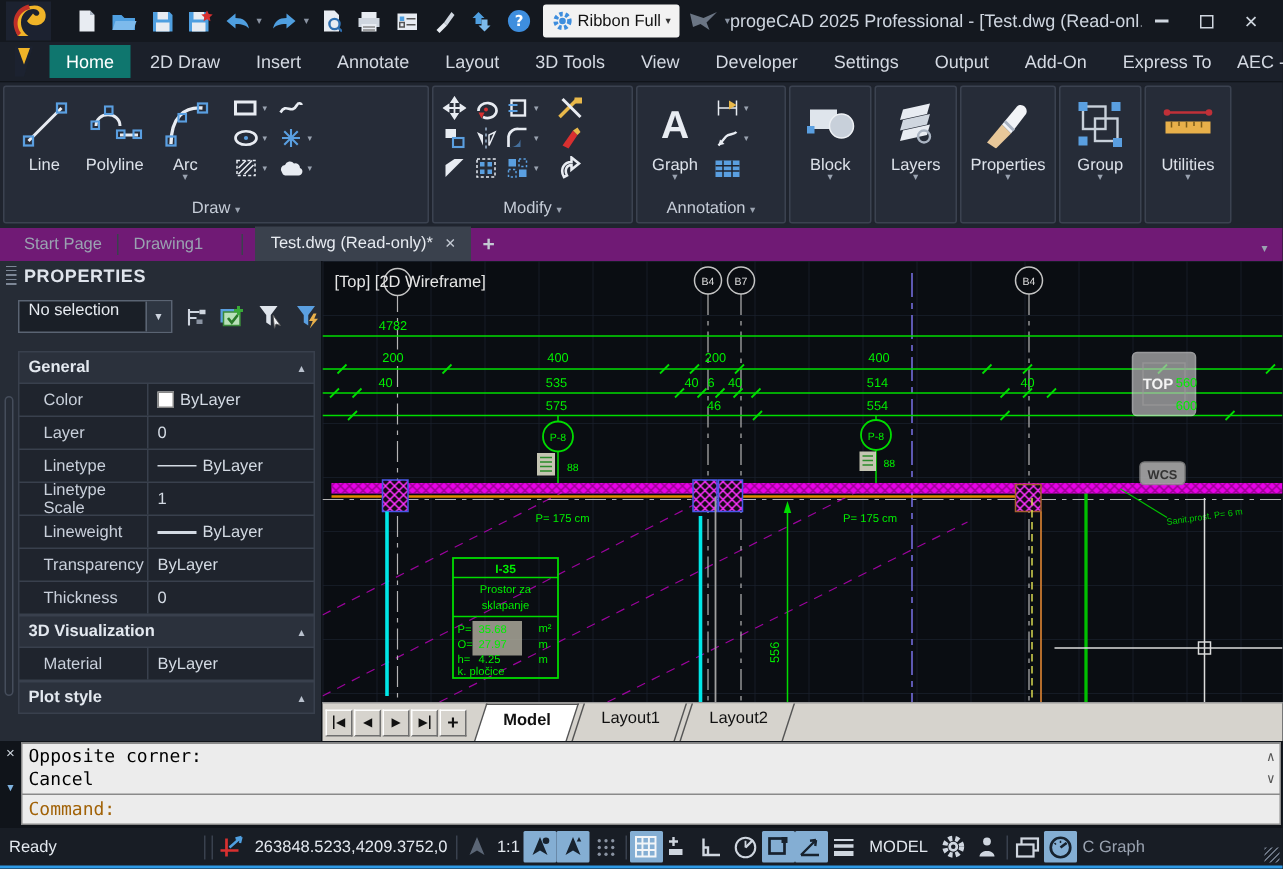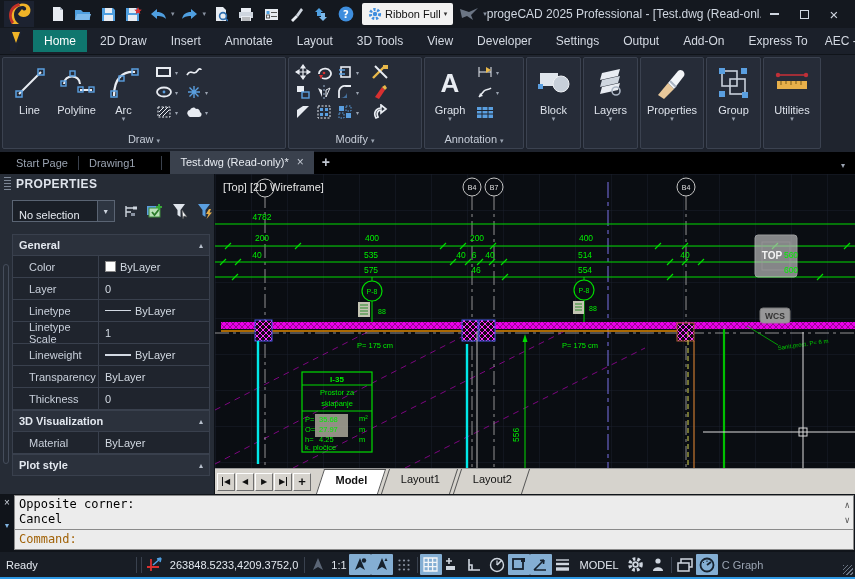--- a/index.html
+++ b/index.html
@@ -7,21 +7,21 @@
   font-family:"Liberation Sans","DejaVu Sans",sans-serif; }
 .app { position:absolute; width:855px; height:579px; background:#171b22; }
 
 
 .titlebar { position:absolute; top:0; left:0; width:855px; height:28px; background:#14181f;
   display:flex; align-items:center; }
 .menubar  { position:absolute; top:28px; left:0; width:855px; height:27px; background:#1b202a;
   display:flex; align-items:center; border-bottom:1px solid #10141a;}
 .ribbon   { position:absolute; top:55px; left:0; width:855px; height:97px; background:#1f242e;
   display:flex; align-items:stretch; padding:1px 0 2px 1px;}
-.doctabs  { position:absolute; top:152px; left:0; width:855px; height:22px; background:#000000;
+.doctabs  { position:absolute; top:152px; left:0; width:855px; height:22px; background:#701a75;
   display:flex; align-items:flex-end; }
 .main     { position:absolute; top:174px; left:0; width:855px; height:320px; }
 .cmd      { position:absolute; top:494px; left:0; width:855px; height:58px; background:#10141a; display:flex;}
 .status   { position:absolute; top:552px; left:0; width:855px; height:27px; background:#181d25;
   display:flex; align-items:center; border-bottom:2px solid #2e9ae6;}
 
 
 .logo { width:40px; height:28px; flex:0 0 auto; }
 .qat { display:flex; align-items:center; gap:5px; margin-left:8px; }
 .qat .qbtn { width:20px; height:20px; display:flex; align-items:center; justify-content:center; }
@@ -65,21 +65,21 @@
 .dsep{ width:1px; height:14px; background:#3a414d; margin-bottom:4px;}
 .dplus{ color:#c3c9d3; font-size:14px; padding:2px 8px 4px; font-weight:bold;}
 .dmenu{ margin-left:auto; color:#9aa3b1; font-size:8px; padding:6px 10px 4px;}
 
 
 .props{ position:absolute; left:0; top:0; width:215px; height:320px; background:#262c36; border-right:1px solid #0d1117;}
 .phead{ height:20px; display:flex; align-items:center; color:#dfe4ec; font-size:12px; font-weight:bold; letter-spacing:.4px; padding-left:16px; position:relative;}
 .pgrip{ position:absolute; left:4px; top:3px; width:7px; height:14px;
   background:repeating-linear-gradient(180deg,#7d8796 0 1px,transparent 1px 3px);}
 .ptools{ height:34px; display:flex; align-items:center; gap:7px; padding-left:12px;}
-.psel{ width:104px; height:22px; background:#1a1f27; border:1px solid #5a6473; display:flex; align-items:flex-end;}
+.psel{ width:104px; height:22px; background:#1a1f27; border:1px solid #5a6473; display:flex; align-items:flex-start;}
 .psel .pseltext{ flex:1; color:#e6eaf0; font-size:11px; padding-left:6px;}
 .psel .pselbtn{ width:17px; height:100%; background:#2e3642; color:#cdd4de; font-size:7px; display:flex; align-items:center; justify-content:center; border-left:1px solid #5a6473;}
 .pti{ width:18px; height:18px; display:flex; align-items:center; justify-content:center;}
 .pgrid{ position:absolute; left:12px; top:60px; width:198px; }
 .prow{ display:flex; height:22px; border:1px solid #39404d; border-top:none; background:#1f242d; }
 .prow.sect{ background:#2b313c; border-top:1px solid #39404d;}
 .prow .pl{ width:86px; color:#c9d0db; font-size:11px; display:flex; align-items:center; padding-left:16px; border-right:1px solid #39404d;}
 .prow.sect .pl{ width:auto; flex:1; font-weight:bold; color:#e3e8ef; padding-left:6px; border:none;}
 .prow .pv{ flex:1; color:#d3dae3; font-size:11px; display:flex; align-items:center; padding-left:6px; gap:4px;}
 .prow.sect .pcol{ color:#b9c1cd; font-size:8px; display:flex; align-items:center; padding-right:6px;}

